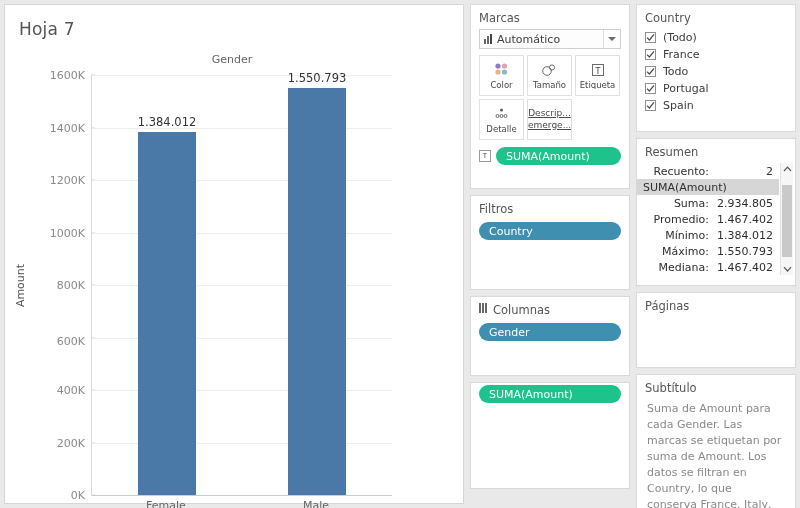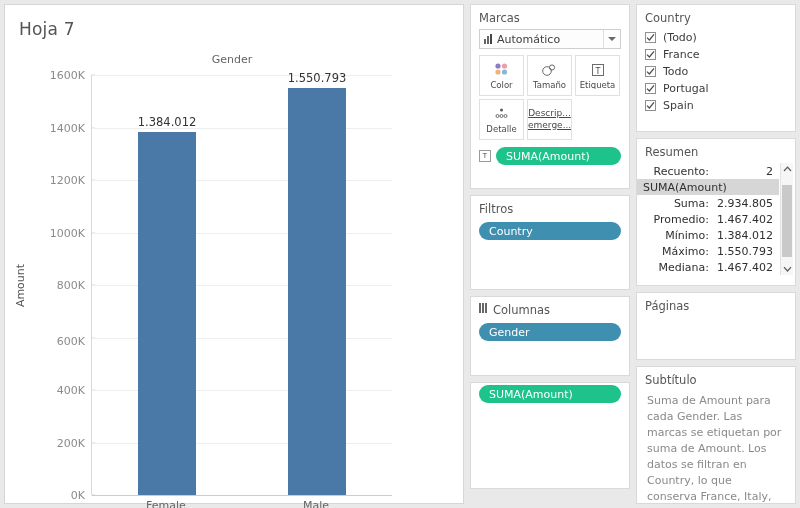--- a/index.html
+++ b/index.html
@@ -566,21 +566,21 @@
           </div>
           <div class="sb-arrow" style="position:absolute;bottom:0;left:0;right:0;">
             <svg width="9" height="6" viewBox="0 0 9 6">
                 <polyline points="1,1.2 4.5,5 8,1.2" fill="none" stroke="#5a5a5a" stroke-width="1.2"></polyline>
               </svg>
           </div>
         </div>
       </div>
     </div>
 
-    <div class="card" style="height:68px;">
+    <div class="card" style="height:76px;">
       <div class="card-title">
         <span>Páginas</span>
       </div>
       <div class="card-body"></div>
     </div>
 
     <div class="card" style="height:138px;">
       <div class="card-title">
         <span>Subtítulo</span>
       </div>

